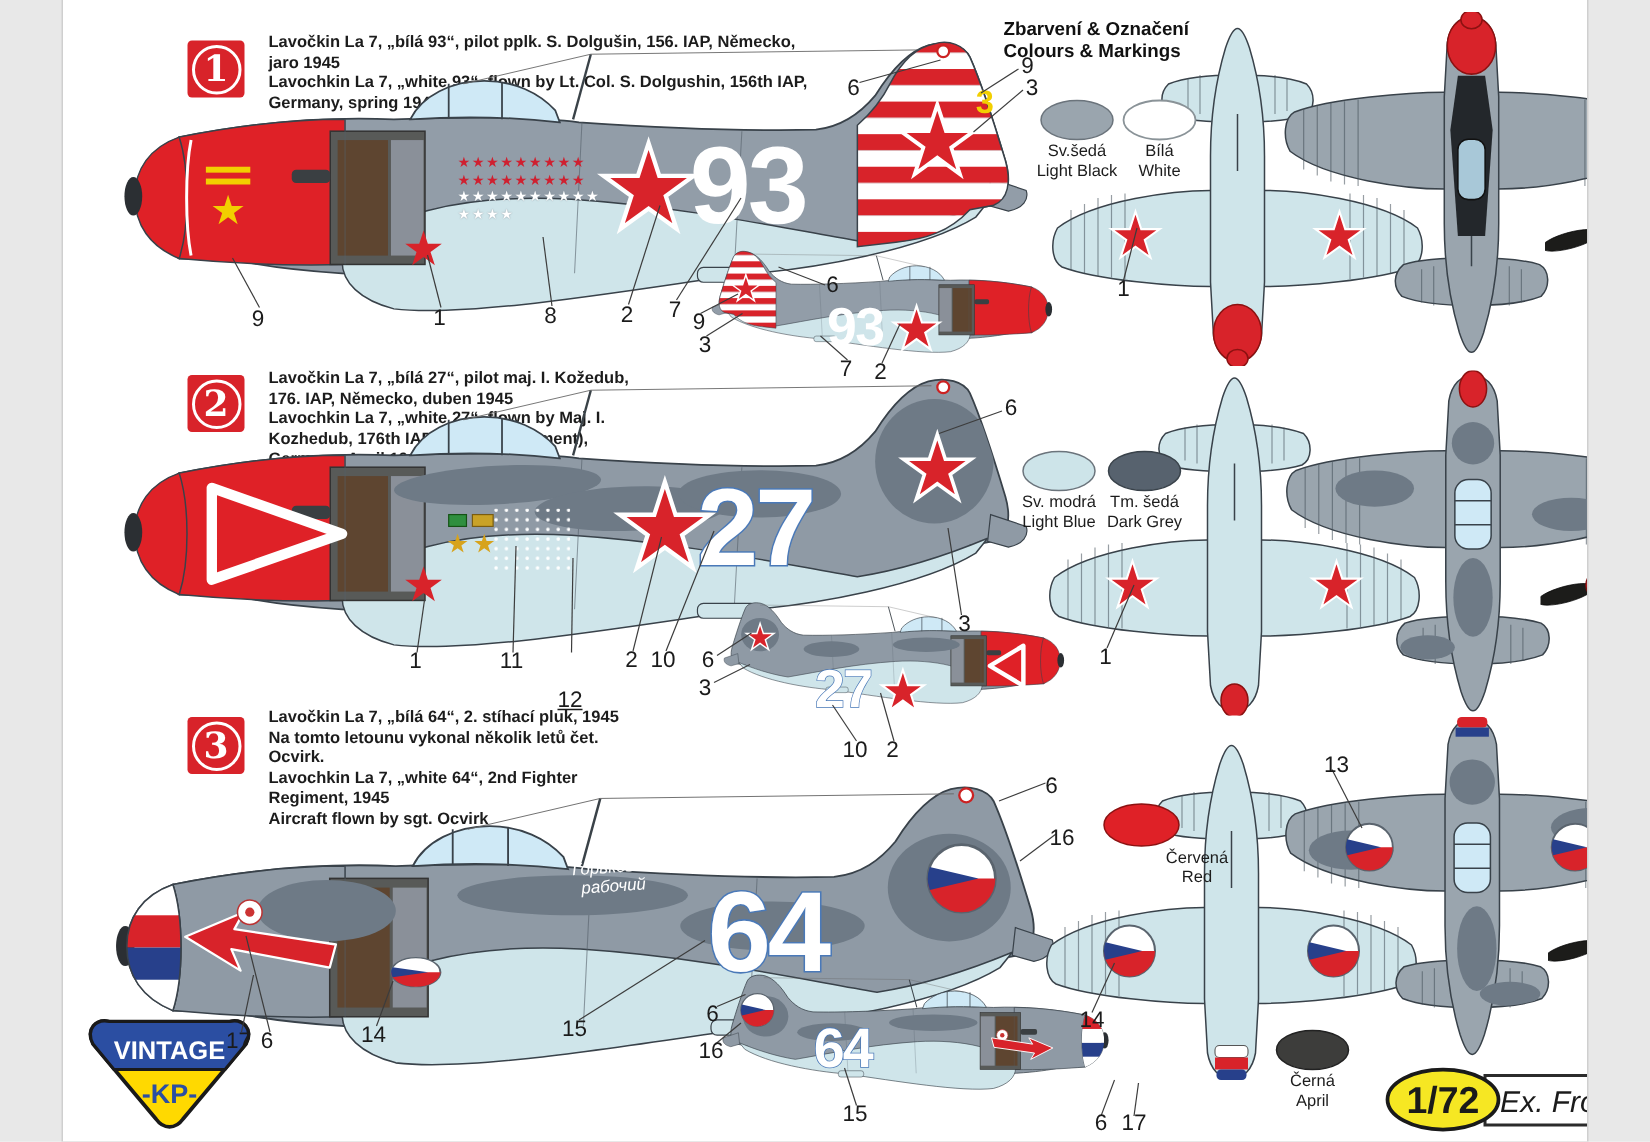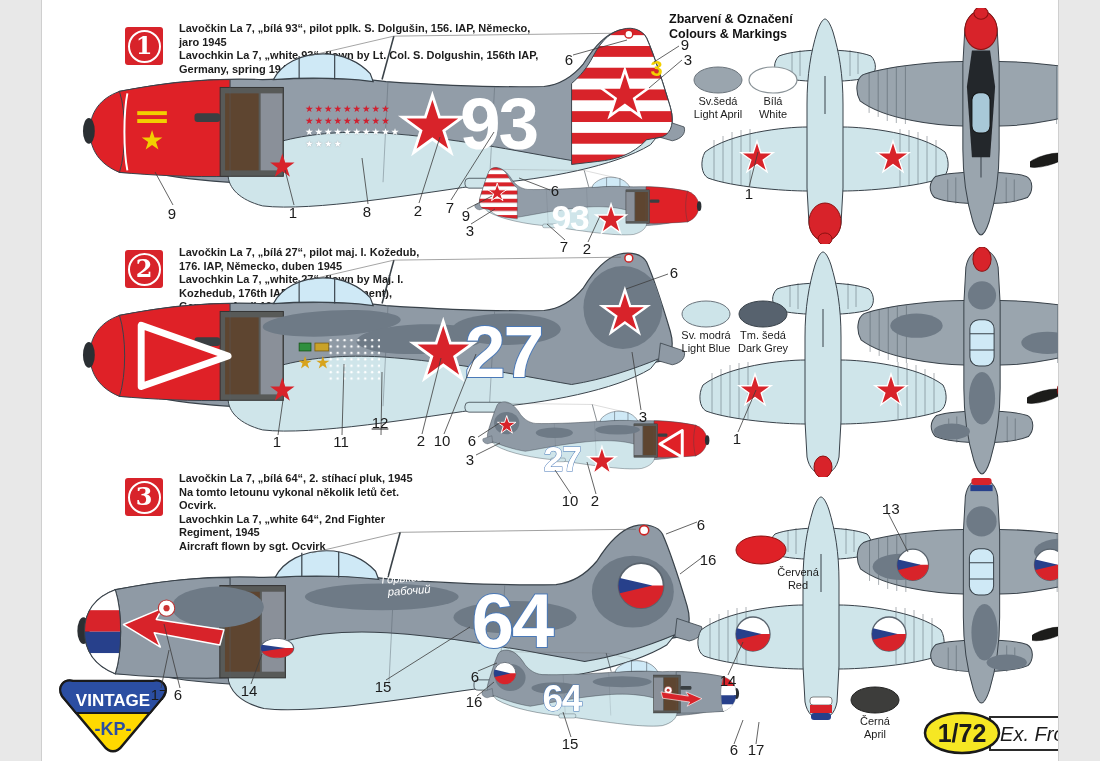--- a/index.html
+++ b/index.html
@@ -361,21 +361,21 @@
   <circle r="7.5" fill="none" stroke="#27408b" stroke-width="3"></circle>
       <circle r="3" fill="#fff"></circle>
 </svg>
 
 <svg class="abs" style="left:640px;top:60px" width="130" height="40">
   <ellipse cx="36" cy="20" rx="24" ry="13" stroke="#6b747c" stroke-width="1" fill="#9aa5ae"></ellipse>
   <ellipse cx="91" cy="20" rx="24" ry="13" stroke="#8a9398" stroke-width="1.2" fill="#ffffff"></ellipse>
 </svg>
 <div class="swlabel" style="left:676px;top:95px">
       <span>Sv.šedá</span>
-      <span>Light April</span>
+      <span>Light Black</span>
     </div>
 <div class="swlabel" style="left:731px;top:95px">
       <span>Bílá</span>
       <span>White</span>
     </div>
 
 <svg class="abs" style="left:628px;top:294px" width="130" height="40">
   <ellipse cx="36" cy="20" rx="24" ry="13" stroke="#6b747c" stroke-width="1" fill="#cde4e9"></ellipse>
   <ellipse cx="93" cy="20" rx="24" ry="13" stroke="#39424a" stroke-width="1" fill="#57626e"></ellipse>
 </svg>
@@ -473,36 +473,36 @@
       <span class="co" style="left: 408px; top: 207px;">7</span>
       <span class="co" style="left: 424px; top: 215px;">9</span>
       <span class="co" style="left: 428px; top: 230px;">3</span>
       <span class="co" style="left: 513px; top: 190px;">6</span>
       <span class="co" style="left: 522px; top: 246px;">7</span>
       <span class="co" style="left: 545px; top: 248px;">2</span>
       <span class="co" style="left: 707px; top: 193px;">1</span>
       <span class="co" style="left: 632px; top: 272px;">6</span>
       <span class="co" style="left: 235px; top: 441px;">1</span>
       <span class="co" style="left: 299px; top: 441px; text-align: right;">11</span>
-      <span class="co" style="left: 338px; top: 422px; text-decoration: underline;">12</span>
+      <span class="co" style="left: 338px; top: 467px; text-decoration: underline;">12</span>
       <span class="co" style="left: 379px; top: 440px;">2</span>
       <span class="co" style="left: 400px; top: 440px;">10</span>
       <span class="co" style="left: 601px; top: 416px;">3</span>
       <span class="co" style="left: 430px; top: 440px;">6</span>
       <span class="co" style="left: 428px; top: 459px;">3</span>
       <span class="co" style="left: 528px; top: 500px;">10</span>
       <span class="co" style="left: 553px; top: 500px;">2</span>
       <span class="co" style="left: 695px; top: 438px;">1</span>
       <span class="co" style="left: 117px; top: 694px;">17</span>
       <span class="co" style="left: 136px; top: 694px;">6</span>
       <span class="co" style="left: 207px; top: 690px;">14</span>
       <span class="co" style="left: 341px; top: 686px;">15</span>
       <span class="co" style="left: 659px; top: 524px;">6</span>
       <span class="co" style="left: 666px; top: 559px;">16</span>
-      <span class="co" style="left: 849px; top: 510px; font-family: Liberation Mono, monospace;">13</span>
+      <span class="co" style="left: 849px; top: 510px;">13</span>
       <span class="co" style="left: 433px; top: 676px;">6</span>
       <span class="co" style="left: 432px; top: 701px;">16</span>
       <span class="co" style="left: 528px; top: 743px;">15</span>
       <span class="co" style="left: 686px; top: 680px;">14</span>
       <span class="co" style="left: 692px; top: 749px;">6</span>
       <span class="co" style="left: 714px; top: 749px;">17</span>
     </div>
 
 </div>
 

